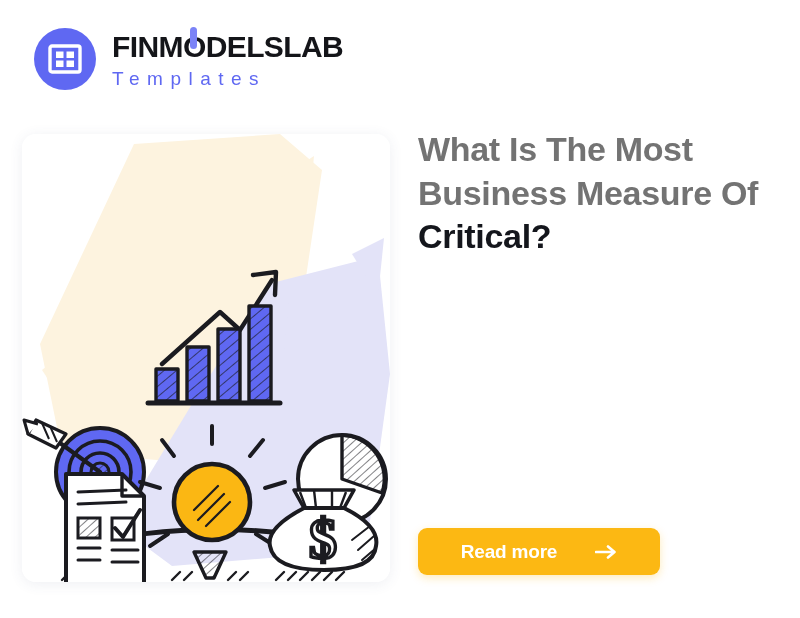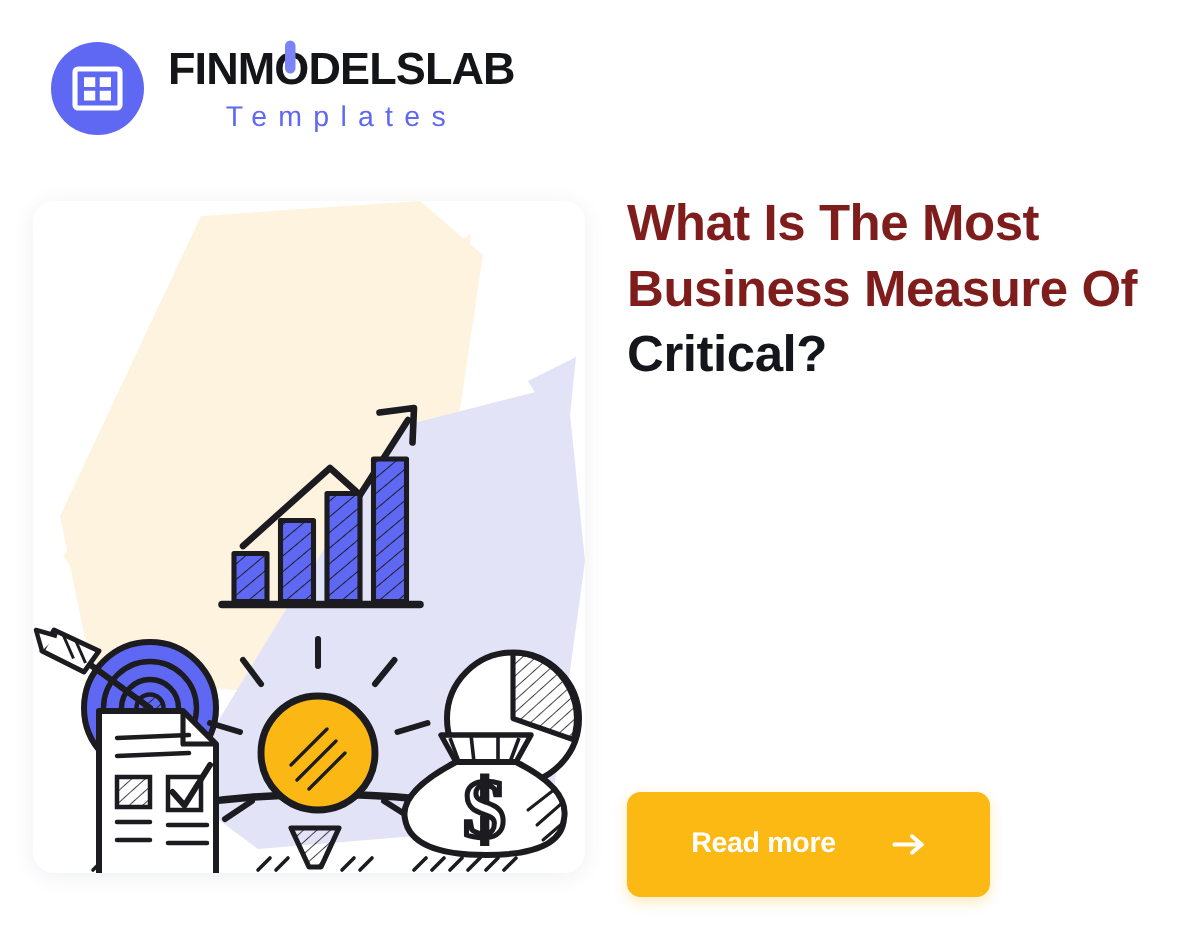--- a/index.html
+++ b/index.html
@@ -75,21 +75,20 @@
   }
 
   .brand-sub {
     font-size: 19px;
     font-weight: normal;
     letter-spacing: 7.5px;
     color: #5F68F2;
     line-height: 1.0;
     margin-top: 7px;
     white-space: nowrap;
-    text-align: center;
   }
 
   
   .illus-card {
     position: absolute;
     left: 22px;
     top: 134px;
     width: 368px;
     height: 448px;
     background: #ffffff;
@@ -108,29 +107,29 @@
     width: 360px;
   }
 
   .headline {
     font-size: 34px;
     font-weight: bold;
     line-height: 1.285;
     letter-spacing: -0.3px;
   }
 
-  .headline .hl-accent { color: #7f1d1d; display: block; }
+  .headline .hl-accent { color: #737373; display: block; }
   .headline .hl-dark   { color: #14161C; display: block; }
 
   .cta {
     position: absolute;
     left: 418px;
     top: 528px;
     width: 242px;
-    height: 70px;
+    height: 47px;
     background: #FCB813;
     border: none;
     border-radius: 9px;
     color: #ffffff;
     font-family: "Liberation Sans", sans-serif;
     font-size: 19px;
     font-weight: bold;
     letter-spacing: -0.2px;
     cursor: pointer;
     display: flex;

